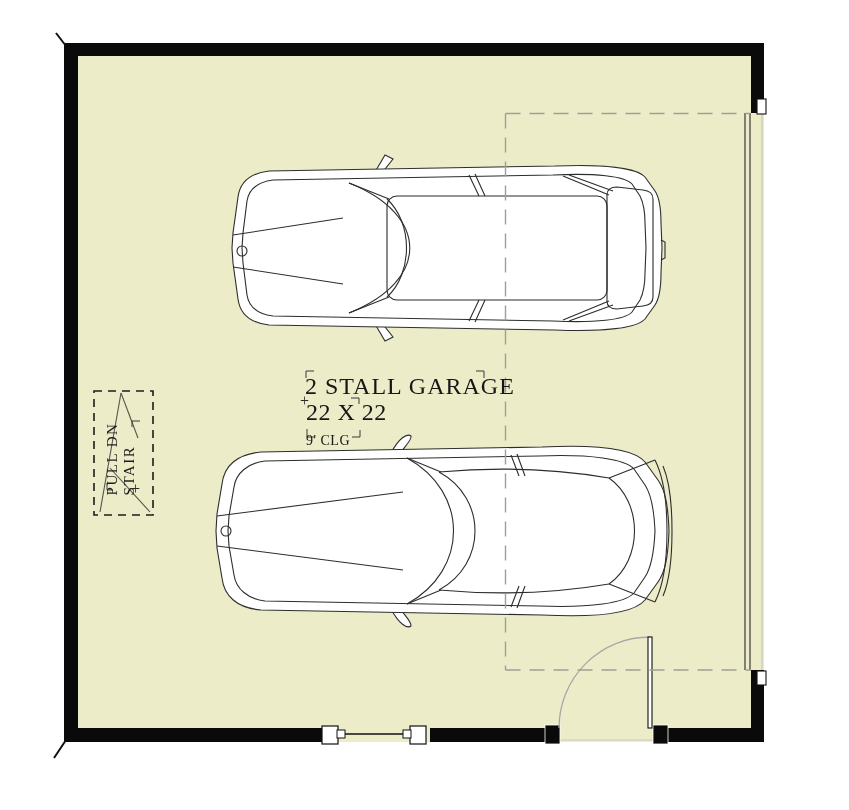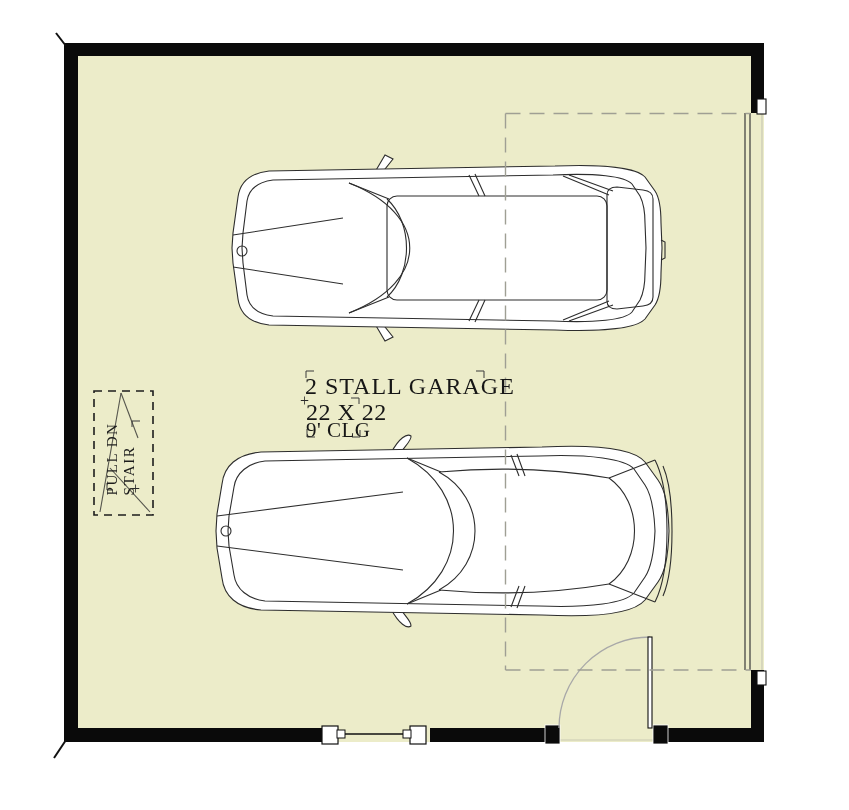--- a/index.html
+++ b/index.html
@@ -2,21 +2,21 @@
 <html><head>
 <meta charset="utf-8">
 <style>
   html,body{margin:0;padding:0;background:#ffffff;}
   .page{position:relative;width:849px;height:810px;background:#ffffff;overflow:hidden;
         font-family:"Liberation Serif","DejaVu Serif",serif;}
   .plan-svg{position:absolute;left:0;top:0;}
   .label{position:absolute;color:#161616;white-space:nowrap;}
   .room-title{left:305px;top:373px;font-size:24px;letter-spacing:1px;}
   .room-size{left:306px;top:399px;font-size:24px;letter-spacing:0.5px;}
-  .room-clg{left:306px;top:418px;font-size:21px;letter-spacing:0.5px;}
+  .room-clg{left:306px;top:433px;font-size:14px;letter-spacing:0.5px;}
   .plus-marker{font-size:16px;color:#2a2a2a;}
   .plus-title{left:300px;top:392px;}
   .plus-stair{left:131px;top:480px;}
   .stair-label{left:121px;top:459px;transform:translate(-50%,-50%) rotate(-90deg);
         font-size:15px;letter-spacing:1.5px;line-height:17px;text-align:left;color:#1c1c1c;}
 </style>
 </head>
 <body>
 
 <div class="page">

